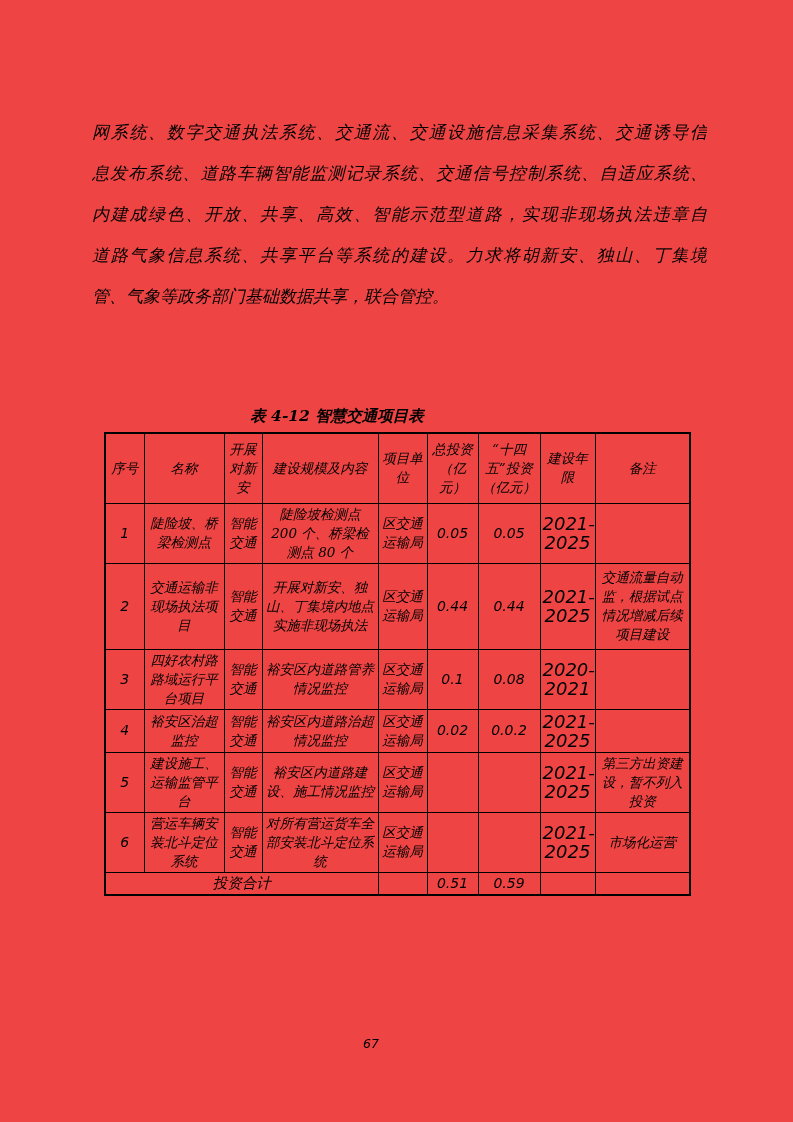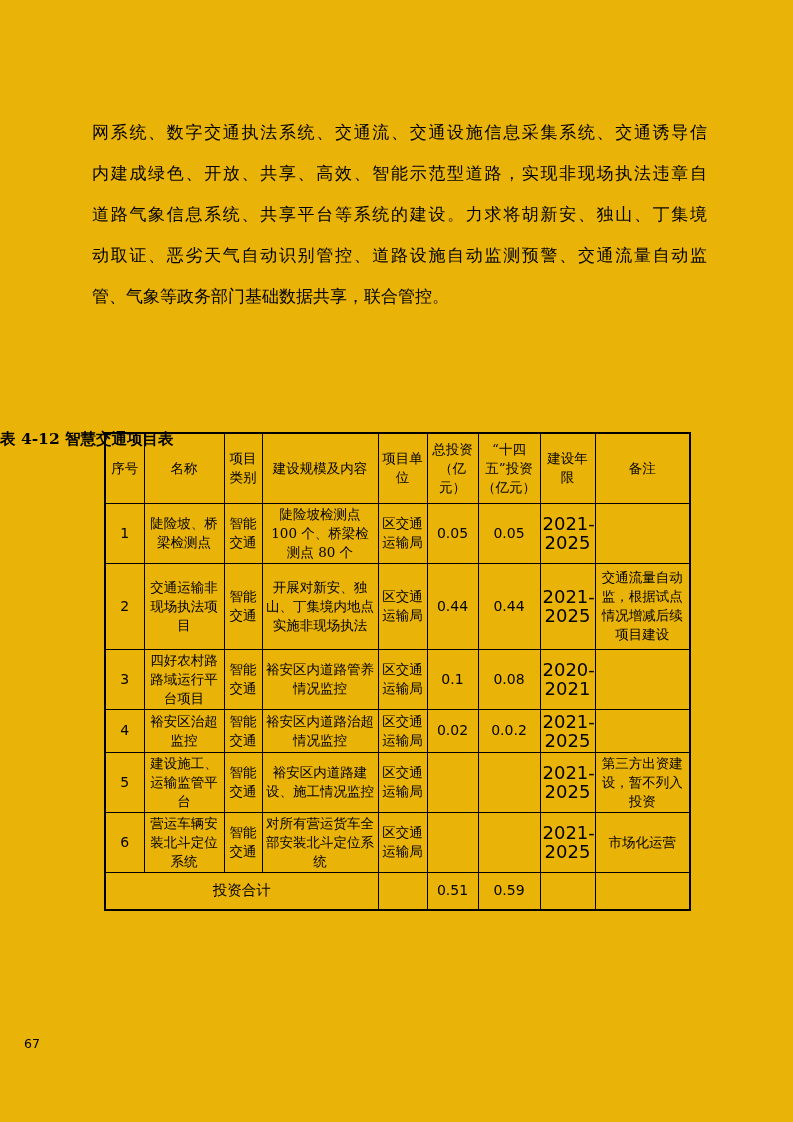--- a/index.html
+++ b/index.html
@@ -4,24 +4,25 @@
 <style>
   html, body {
     margin: 0;
     padding: 0;
     background: #ffffff;
   }
   .page {
     position: relative;
     width: 793px;
     height: 1122px;
-    background: #eab308;
+    background: #ef4444;
     color: #000000;
     font-family: "DejaVu Serif", serif;
     overflow: hidden;
+    font-style: italic;
   }
   
   .para {
     position: absolute;
     left: 92px;
     top: 112px;
     width: 615px;
     font-size: 17px;
   }
   .para .line {
@@ -31,24 +32,24 @@
     text-align-last: justify;
     overflow: hidden;
   }
   .para .line.last {
     text-align: center;
     text-align-last: left;
   }
   
   .table-title {
     position: absolute;
-    top: 426px;
+    top: 403px;
     left: 0;
     width: 674px;
-    text-align: left;
+    text-align: center;
     font-weight: bold;
     font-size: 15.5px;
     line-height: 26px;
   }
   
   table.project {
     position: absolute;
     left: 104px;
     top: 432px;
     width: 586px;
@@ -75,36 +76,35 @@
     white-space: pre-line;
     font-family: "DejaVu Sans", sans-serif;
     font-size: 18px;
   }
   
   .page-number {
     position: absolute;
     top: 1036px;
     left: 0;
     width: 742px;
-    text-align: left;
+    text-align: center;
     font-family: "DejaVu Sans", sans-serif;
     font-size: 12.5px;
-    margin-left: 24px;
   }
 </style>
 </head>
 <body>
 
 <div class="page">
 
   <div class="para">
     <div class="line">网系统、数字交通执法系统、交通流、交通设施信息采集系统、交通诱导信</div>
+    <div class="line">息发布系统、道路车辆智能监测记录系统、交通信号控制系统、自适应系统、</div>
     <div class="line">内建成绿色、开放、共享、高效、智能示范型道路，实现非现场执法违章自</div>
     <div class="line">道路气象信息系统、共享平台等系统的建设。力求将胡新安、独山、丁集境</div>
-    <div class="line">动取证、恶劣天气自动识别管控、道路设施自动监测预警、交通流量自动监</div>
     <div class="line last">管、气象等政务部门基础数据共享，联合管控。</div>
   </div>
 
   <div class="table-title">表 4-12 智慧交通项目表</div>
 
   <table class="project">
     <colgroup>
       <col style="width:39px">
         <col style="width:80px">
         <col style="width:38px">
@@ -112,33 +112,33 @@
         <col style="width:49px">
         <col style="width:51px">
       <col style="width:62px">
         <col style="width:55px">
         <col style="width:95px">
     </colgroup>
     <tbody>
         <tr style="height:70px">
       <th>序号</th>
       <th>名称</th>
-      <th>项目类别</th>
+      <th>开展对新安</th>
       <th>建设规模及内容</th>
       <th>项目单位</th>
       <th>总投资（亿元）</th>
       <th>“十四五”投资（亿元）</th>
       <th>建设年限</th>
       <th>备注</th>
     </tr>
     <tr style="height:60px">
       <td class="num">1</td>
       <td>陡险坡、桥梁检测点</td>
       <td>智能交通</td>
-      <td>陡险坡检测点 100 个、桥梁检测点 80 个</td>
+      <td>陡险坡检测点 200 个、桥梁检测点 80 个</td>
       <td>区交通运输局</td>
       <td class="num">0.05</td>
       <td class="num">0.05</td>
       <td class="period">2021-
 2025</td>
       <td></td>
     </tr>
     <tr style="height:86px">
       <td class="num">2</td>
       <td>交通运输非现场执法项目</td>
@@ -192,21 +192,21 @@
       <td>营运车辆安装北斗定位系统</td>
       <td>智能交通</td>
       <td>对所有营运货车全部安装北斗定位系统</td>
       <td>区交通运输局</td>
       <td class="num"></td>
       <td class="num"></td>
       <td class="period">2021-
 2025</td>
       <td>市场化运营</td>
     </tr>
-    <tr style="height:38px">
+    <tr style="height:22px">
       <td colspan="4" style="font-size:14.5px">投资合计</td>
       <td></td>
       <td class="num">0.51</td>
       <td class="num">0.59</td>
       <td></td>
       <td></td>
     </tr>
   </tbody>
     </table>
 

